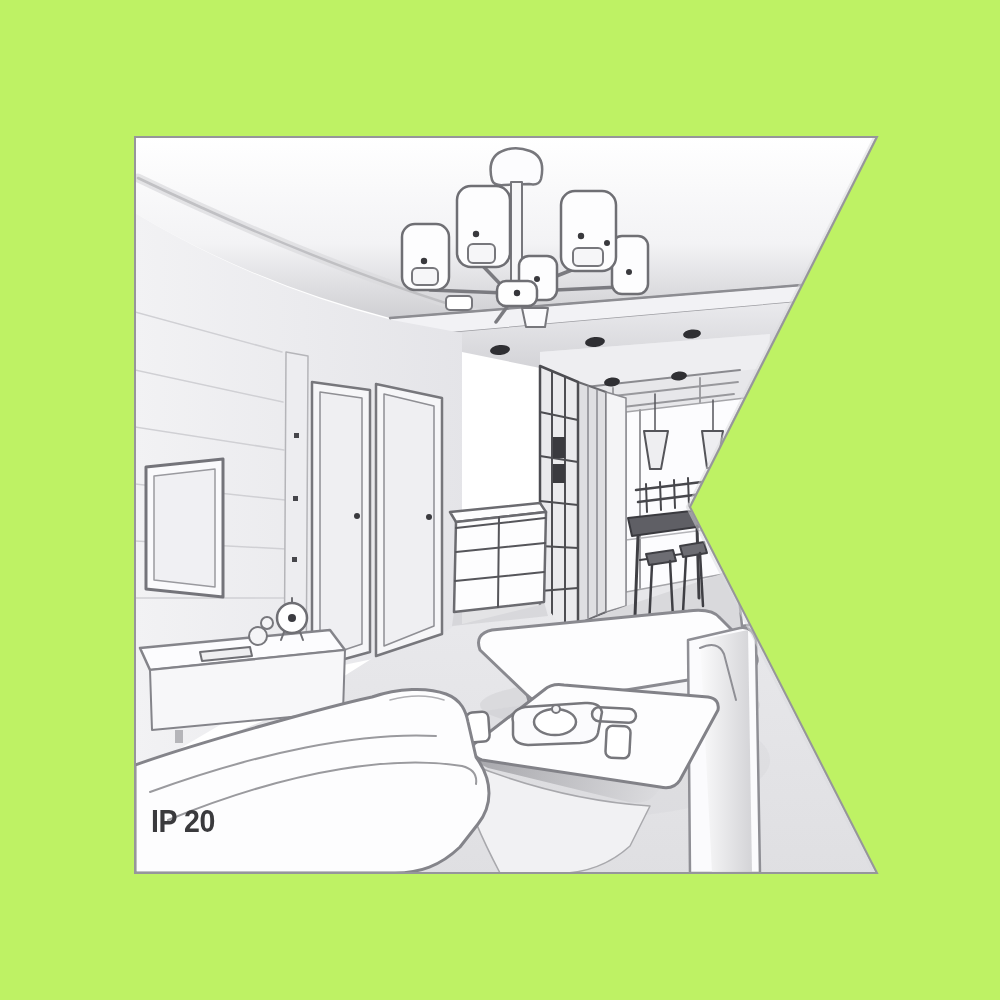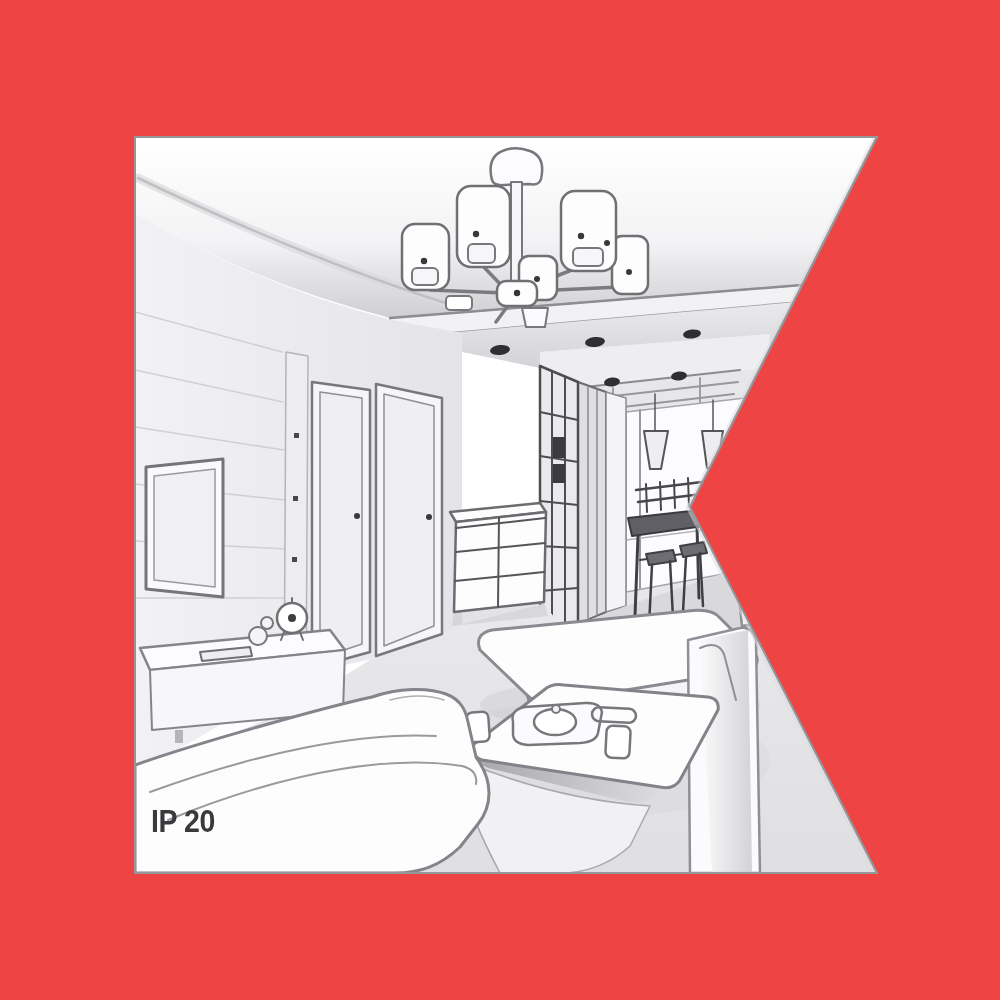--- a/index.html
+++ b/index.html
@@ -1,16 +1,16 @@
 <!DOCTYPE html>
 <html><head>
 <meta charset="utf-8">
 <style>
   html,body{margin:0;padding:0;background:#ffffff;}
-  .stage{position:relative;width:1000px;height:1000px;background:#ef4444;overflow:hidden;
+  .stage{position:relative;width:1000px;height:1000px;background:#bef264;overflow:hidden;
          font-family:"Liberation Sans", sans-serif;}
   .artwork{position:absolute;inset:0;}
   .artwork svg{position:absolute;left:0;top:0;width:1000px;height:1000px;display:block;}
   .ip-label{
     position:absolute;left:151px;top:804px;
     font-family:"Liberation Sans", sans-serif;
     font-size:31px;font-weight:600;color:#3a3a3d;
     letter-spacing:-0.5px;transform:scaleX(0.92);transform-origin:left top;
     user-select:none;
   }

